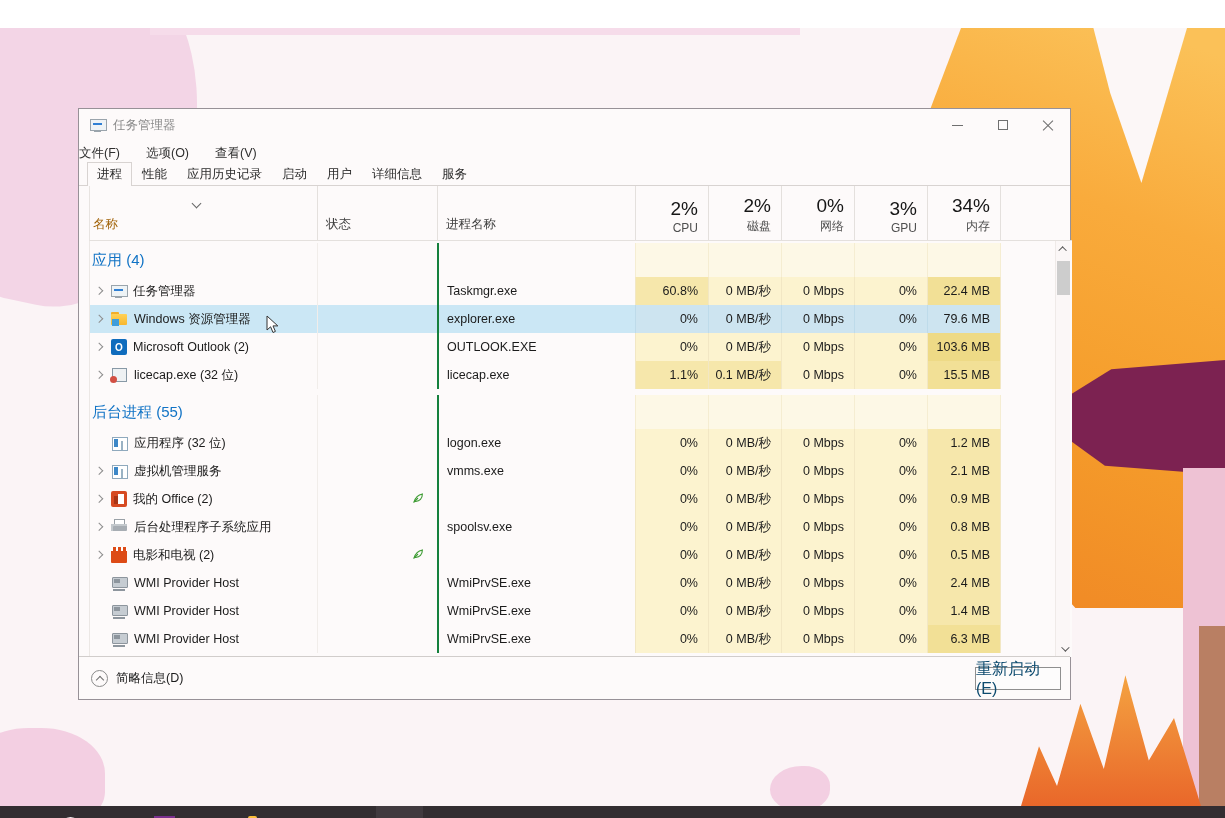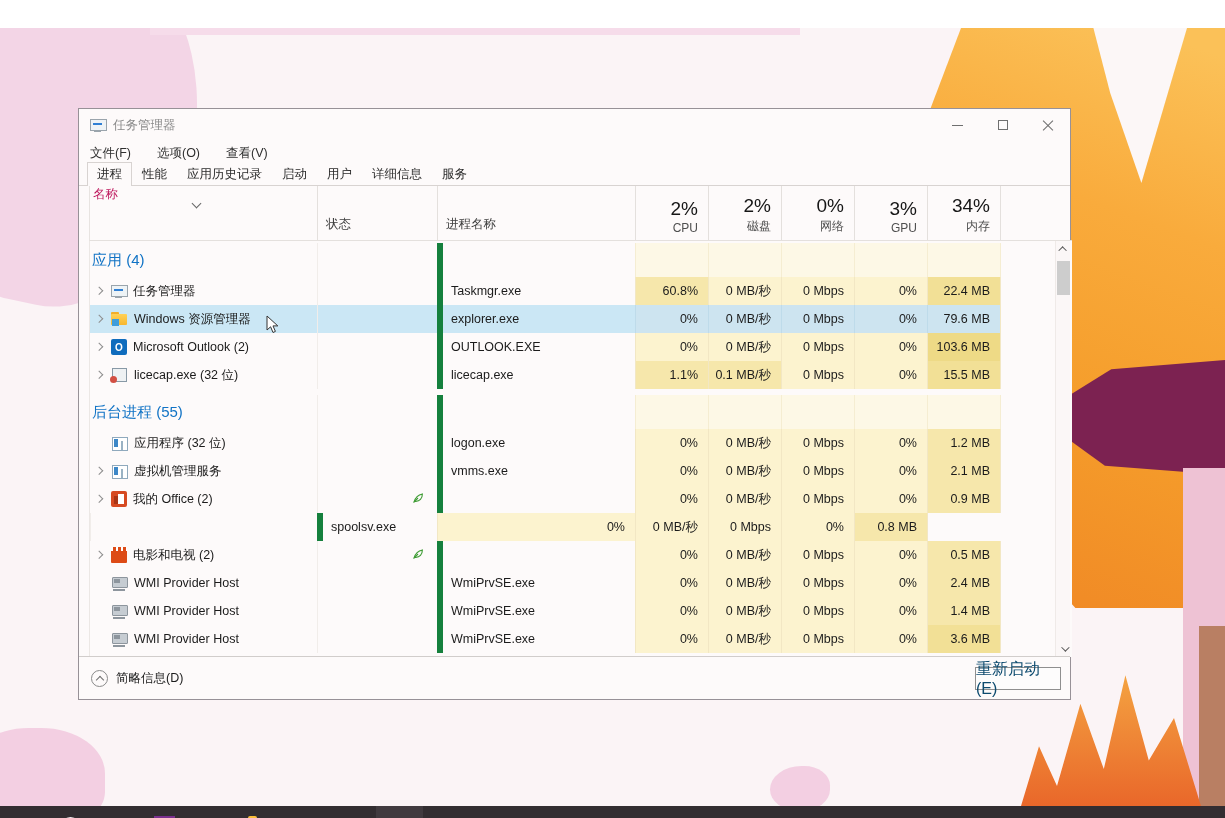--- a/index.html
+++ b/index.html
@@ -30,51 +30,51 @@
     background:#fdfafa; border:1px solid #979197; font-size:12.5px; color:#1b1b1b; }
   .titlebar { position:absolute; left:0; top:0; right:0; height:32px; display:flex; align-items:center; padding-left:11px; gap:7px; color:#8a8a8a; }
   .caption { position:absolute; right:0; top:0; height:32px; display:flex; }
   .cap-btn { width:45px; height:32px; display:flex; align-items:center; justify-content:center; position:relative; }
   .ic-min { width:11px; height:1px; background:#6f6f6f; }
   .ic-max { width:10px; height:10px; border:1px solid #6f6f6f; }
   .ic-close { width:12px; height:12px; position:relative; }
   .ic-close::before,.ic-close::after { content:""; position:absolute; left:-1px; top:5.5px; width:14px; height:1px; background:#6f6f6f; }
   .ic-close::before{ transform:rotate(45deg);} .ic-close::after{ transform:rotate(-45deg);}
 
-  .menubar { position:absolute; left:0; top:32px; right:0; height:24px; display:flex; align-items:center; padding-left:11px; gap:26px; color:#2f2f2f; }
+  .menubar { position:absolute; left:0; top:32px; right:0; height:24px; display:flex; align-items:center; gap:26px; color:#2f2f2f; }
   .menubar span { cursor:default; }
 
   .tabbar { position:absolute; left:0; top:56px; right:0; height:21px; display:flex; align-items:flex-end; padding-left:8px; border-bottom:1px solid #d8d3d1; }
   .tab { padding:3px 9px 3px; border:1px solid transparent; border-bottom:none; margin-bottom:-1px; color:#2b2b2b; white-space:nowrap; }
   .tab.active { background:#fdfafa; border-color:#d8d3d1; }
 
   
   .colheader { position:absolute; left:10px; top:77px; width:983px; height:55px;
     display:grid; grid-template-columns:227px 120px 198px 73px 73px 73px 73px 73px minmax(0,1fr);
     border-bottom:1px solid #e4e0dd; border-left:1px solid #e8e4e1; }
-  .ch-name { position:relative; display:flex; padding:0 0 7px 3px; color:#be185d; }
+  .ch-name { position:relative; display:flex; align-items:flex-end; padding:0 0 7px 3px; color:#a16207; }
   .sort-chev { position:absolute; left:103px; top:14px; width:7px; height:7px; border-right:1.4px solid #666; border-bottom:1.4px solid #666; transform:rotate(45deg); }
   .ch-plain { display:flex; align-items:flex-end; padding:0 0 7px 8px; color:#3d3d3d; border-left:1px solid #e4e0dd; }
   .ch-metric { display:flex; flex-direction:column; align-items:flex-end; justify-content:flex-end; padding:0 10px 5px 0; border-left:1px solid #e4e0dd; }
   .ch-metric .pct { font-size:19px; color:#161616; }
   .ch-metric .lbl { font-size:12px; color:#4f4f4f; margin-top:1px; }
   .ch-gutter { border-left:1px solid #e4e0dd; }
 
   
   .tbody { position:absolute; left:10px; top:132px; width:983px; height:416px; padding-top:2px; background:#fdfafa; border-left:1px solid #ece8e5; overflow:hidden; }
   .row { display:grid; grid-template-columns:227px 120px 198px 73px 73px 73px 73px 73px minmax(0,1fr); height:28px; align-items:stretch; }
   .row.section { height:34px; }
   .spacer { height:6px; }
   .namecell { display:flex; align-items:center; gap:6px; padding-left:3px; overflow:hidden; white-space:nowrap; }
   .section .namecell { padding-left:2px; }
   .seclabel { color:#1173c5; font-size:15px; }
   .expander { width:12px; display:flex; align-items:center; justify-content:center; flex:0 0 auto; }
   .chev-r { width:5.5px; height:5.5px; border-right:1.4px solid #8f8f8f; border-bottom:1.4px solid #8f8f8f; transform:rotate(-45deg); }
   .statuscell { display:flex; align-items:center; justify-content:flex-end; padding-right:12px; border-left:1px solid #f1edea; }
-  .proccell { display:flex; align-items:center; padding-left:8px; border-left:6px solid #15803d; overflow:hidden; white-space:nowrap; }
+  .proccell { display:flex; align-items:center; padding-left:8px; border-left:2px solid #15803d; overflow:hidden; white-space:nowrap; }
   .cell { display:flex; align-items:center; justify-content:flex-end; padding-right:10px; border-left:1px solid #f2e7c4; white-space:nowrap; }
   .h0 { background:#fcf3cf; } .h1 { background:#f6e7ab; } .h2 { background:#f2e096; } .h3 { background:#eeda86; }
   .hs { background:#fdf8e6; border-left-color:#f5edd2; }
   .gutter { border-left:1px solid #f2e7c4; }
   .section .gutter { border-left-color:#f5edd2; }
   .row.selected > .namecell, .row.selected > .statuscell, .row.selected > .proccell { background:#cbe7f5; }
   .row.selected > .cell { background:#cde4f0; border-left-color:#bedbea; }
 
   
   .scrollbar { position:absolute; right:0; top:132px; width:15px; height:416px; background:#fbf7f7; border-left:1px solid #efeae8; }
@@ -473,20 +473,27 @@
           </div>
           <div class="cell h0">
             <span>0%</span>
           </div>
           <div class="cell h1">
             <span>0.9 MB</span>
           </div>
           <div class="gutter"></div>
         </div>
         <div class="row data">
+          <div class="namecell">
+            <span class="expander">
+              <span class="chev-r"></span>
+            </span>
+            <span class="ri ri-printer"></span>
+            <span>后台处理程序子系统应用</span>
+          </div>
           <div class="statuscell"></div>
           <div class="proccell">
             <span>spoolsv.exe</span>
           </div>
           <div class="cell h0">
             <span>0%</span>
           </div>
           <div class="cell h0">
             <span>0 MB/秒</span>
           </div>
@@ -605,21 +612,21 @@
           <div class="cell h0">
             <span>0 MB/秒</span>
           </div>
           <div class="cell h0">
             <span>0 Mbps</span>
           </div>
           <div class="cell h0">
             <span>0%</span>
           </div>
           <div class="cell h2">
-            <span>3.6 MB</span>
+            <span>6.3 MB</span>
           </div>
           <div class="gutter"></div>
         </div>
       </div>
 
     <div class="scrollbar">
       <div class="sb-btn sb-up">
           <span class="chev-u"></span>
         </div>
       <div class="sb-thumb"></div>

